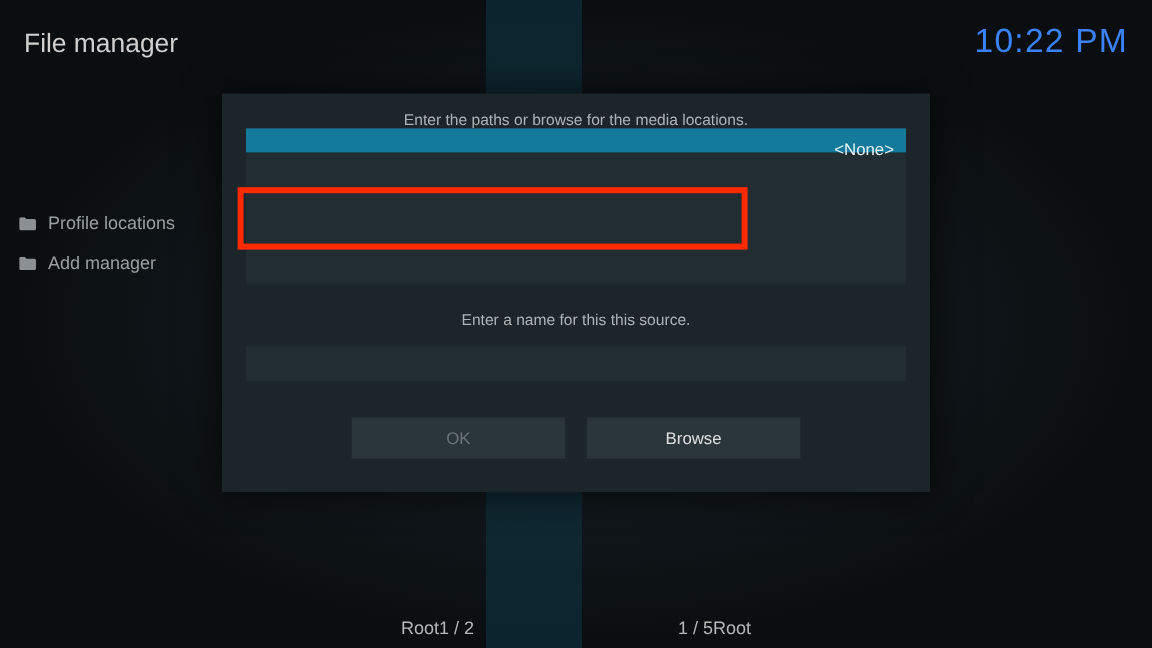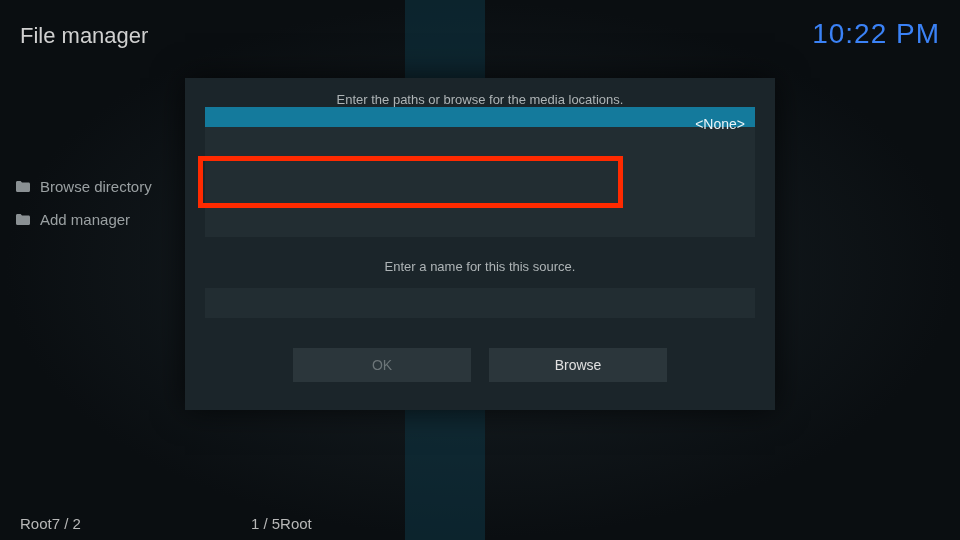--- a/index.html
+++ b/index.html
@@ -29,21 +29,21 @@
   }
   .sidebar-item {
     display: flex; align-items: center; gap: 10px;
     font-size: 15px; color: #9aa0a2; padding: 8px 0;
     cursor: pointer;
   }
   .folder-icon { width: 14px; height: 11px; fill: #8a9093; }
 
   .footer {
     position: absolute; bottom: 8px; left: 20px; right: 20px;
-    display: flex; justify-content: flex-start; align-items: center;
+    display: flex; justify-content: center; align-items: center;
     font-size: 15px; color: #b8b8b8; z-index: 1;
   }
   .footer .counts { display: flex; gap: 170px; }
 
   .dialog {
     position: absolute; top: 78px; left: 185px; width: 590px;
     background: #1b252a; box-shadow: 0 0 30px rgba(0,0,0,0.7);
     z-index: 5;
   }
   .dialog-title {
@@ -93,21 +93,21 @@
 <div class="header">
   <div class="title">File manager</div>
   <div class="clock">10:22 PM</div>
 </div>
 
 <div class="sidebar">
   <div class="sidebar-item">
     <svg class="folder-icon" viewBox="0 0 14 11">
         <path d="M0 1.5C0 .7.6 0 1.4 0h3.2l1.4 1.6h6.6c.8 0 1.4.7 1.4 1.5V9.5c0 .8-.6 1.5-1.4 1.5H1.4C.6 11 0 10.3 0 9.5z"></path>
       </svg>
-    <span>Browse directory</span>
+    <span>Profile locations</span>
   </div>
   <div class="sidebar-item">
     <svg class="folder-icon" viewBox="0 0 14 11">
         <path d="M0 1.5C0 .7.6 0 1.4 0h3.2l1.4 1.6h6.6c.8 0 1.4.7 1.4 1.5V9.5c0 .8-.6 1.5-1.4 1.5H1.4C.6 11 0 10.3 0 9.5z"></path>
       </svg>
     <span>Add manager</span>
   </div>
 </div>
 
 <div class="dialog">
@@ -130,17 +130,17 @@
       <div class="btn">Browse</div>
     </div>
   </div>
 </div>
 
 <div class="highlight-ring"></div>
 
 <div class="footer">
   <div>Root</div>
   <div class="counts">
-    <span>7 / 2</span>
+    <span>1 / 2</span>
     <span>1 / 5</span>
   </div>
   <div>Root</div>
 </div>
 
 </body></html>

